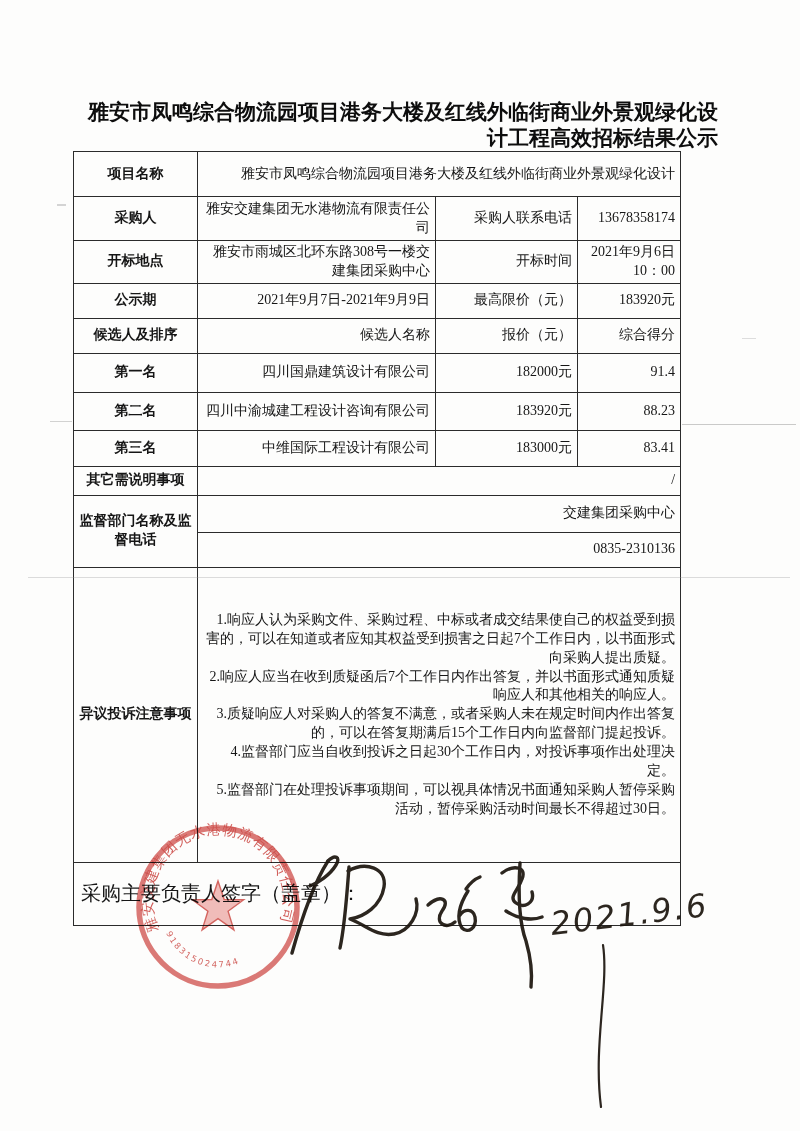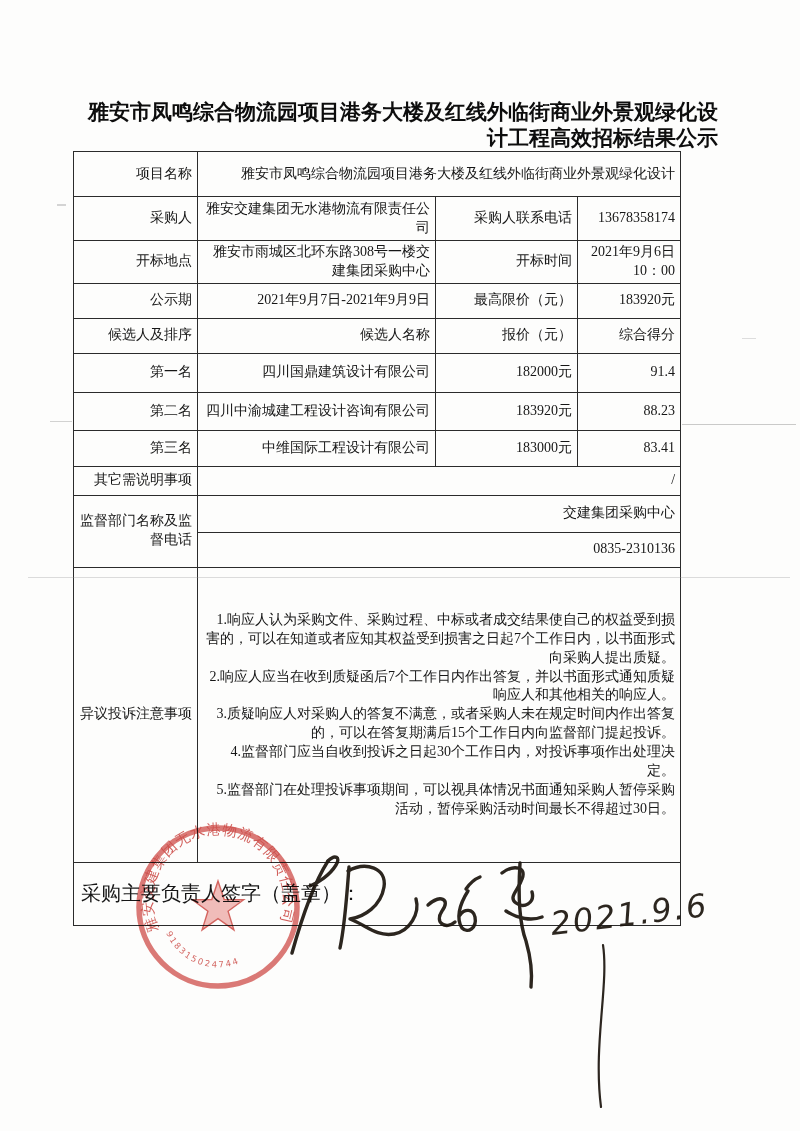--- a/index.html
+++ b/index.html
@@ -20,21 +20,21 @@
     position:absolute; left:73px; top:151px;
     border-collapse:collapse; table-layout:fixed; width:607px;
     font-size:14px; color:#161616;
   }
   table.main td {
     border:1.6px solid #2b2b2b;
     vertical-align:middle;
     padding:2px 5px;
     line-height:1.35;
   }
-  td.lbl { text-align:right; padding:2px 7px; }
+  td.lbl { text-align:center; padding:2px 7px;font-weight:bold; }
   td.val-left { text-align:right; padding-left:6px; }
   td.center { text-align:right; }
   td.notes {
     text-align:right; padding:6px 6px 6px 9px; line-height:1.45; font-size:14px;
   }
   td.notes .note-item { margin:0; }
   .sig-label { display:inline-block; padding-left:2px; font-size:20px; }
   
   .overlay { position:absolute; pointer-events:none; }
   .artifact { position:absolute; pointer-events:none; }

